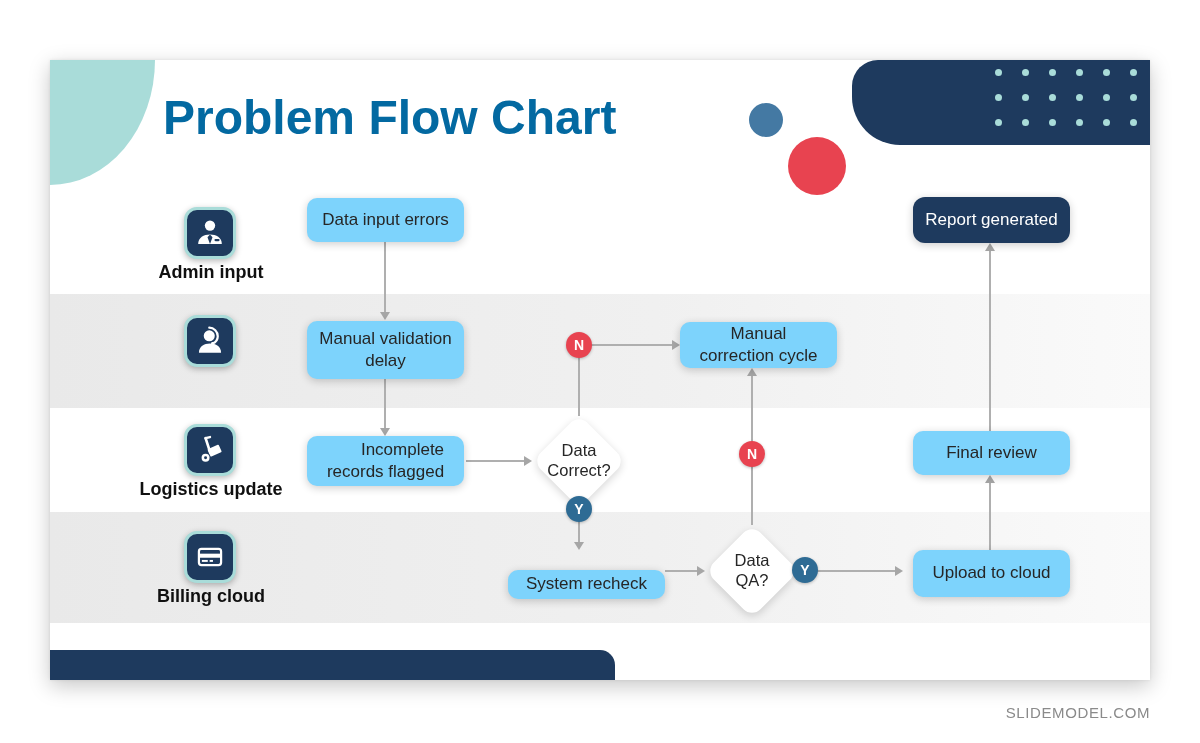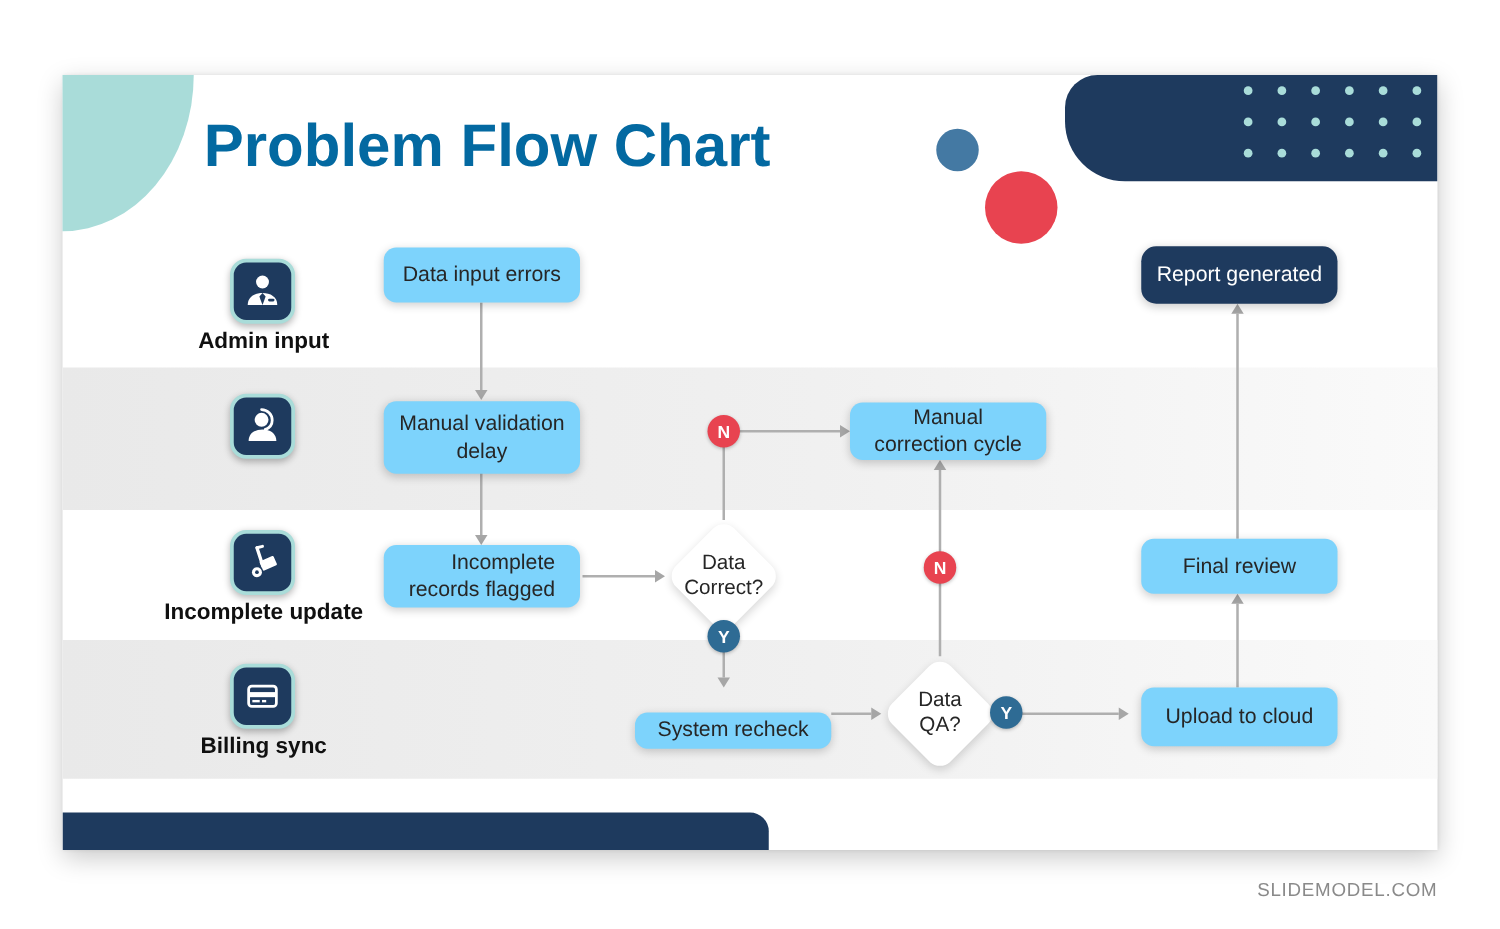--- a/index.html
+++ b/index.html
@@ -127,31 +127,31 @@
 
   <div class="lane-icon" style="left:134px;top:364px;">
     <svg width="34" height="34" viewBox="0 0 46 46">
       <path d="M17 7l6.5 20" stroke="#fff" stroke-width="3.6" stroke-linecap="round" fill="none"></path>
       <path d="M17 7l6-1.5" stroke="#fff" stroke-width="3.2" stroke-linecap="round" fill="none"></path>
       <circle cx="17" cy="33.5" r="5.4" fill="#fff"></circle>
       <circle cx="17" cy="33.5" r="2" fill="#1E3A5E"></circle>
       <rect x="21" y="18.5" width="16.5" height="11" rx="1.2" fill="#fff" transform="rotate(-24 29 24)"></rect>
     </svg>
   </div>
-  <div class="lane-label" style="left:66px;top:419px;">Incomplete update</div>
+  <div class="lane-label" style="left:66px;top:419px;">Logistics update</div>
 
   <div class="lane-icon" style="left:134px;top:471px;">
     <svg width="34" height="34" viewBox="0 0 46 46">
       <rect x="8" y="12" width="30" height="22" rx="3.5" fill="none" stroke="#fff" stroke-width="3"></rect>
       <rect x="8" y="18.5" width="30" height="5.5" fill="#fff"></rect>
       <rect x="12" y="27" width="8" height="2.6" fill="#fff"></rect>
       <rect x="22.5" y="27" width="4.5" height="2.6" fill="#fff"></rect>
     </svg>
   </div>
-  <div class="lane-label" style="left:66px;top:526px;">Billing sync</div>
+  <div class="lane-label" style="left:66px;top:526px;">Billing cloud</div>
 
   <div class="vl" style="left:334px;top:182px;height:70px;"></div>
   <div class="ah d" style="left:330px;top:252px;"></div>
 
   <div class="vl" style="left:334px;top:310px;height:58px;"></div>
   <div class="ah d" style="left:330px;top:368px;"></div>
 
   <div class="hl" style="left:416px;top:400px;width:58px;"></div>
   <div class="ah r" style="left:474px;top:396px;"></div>
 

